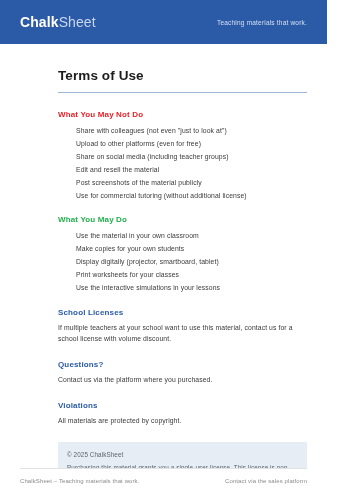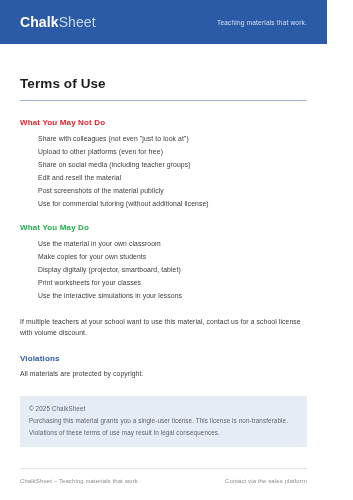--- a/index.html
+++ b/index.html
@@ -50,23 +50,24 @@
   .tagline {
     color: #d3e0f2;
     font-size: 6.5px;
     white-space: nowrap;
     letter-spacing: 0.2px;
   }
 
   
   .content {
     flex: 1 1 auto;
-    padding: 32px 20px 0 20px;
+    padding: 24px 20px 0 20px;
     box-sizing: border-box;
     overflow: hidden;
+    margin-left: 38px;
   }
   .doc-title {
     font-size: 13.5px;
     font-weight: bold;
     color: #1c1c1c;
     margin: 0 0 9px 0;
     letter-spacing: 0.1px;
   }
   .title-rule {
     border: 0;
@@ -175,23 +176,28 @@
       <ul class="item-list">
         <li>Use the material in your own classroom</li>
         <li>Make copies for your own students</li>
         <li>Display digitally (projector, smartboard, tablet)</li>
         <li>Print worksheets for your classes</li>
         <li>Use the interactive simulations in your lessons</li>
       </ul>
     </div>
 
     <div class="section tight">
+      <div class="sec-heading blue">School Licenses</div>
       <p class="para">If multiple teachers at your school want to use this material, contact us for a school license with volume discount.</p>
     </div>
 
+    <div class="section tight">
+      <div class="sec-heading blue">Questions?</div>
+      <p class="para">Contact us via the platform where you purchased.</p>
+    </div>
 
     <div class="section">
       <div class="sec-heading blue">Violations</div>
       <p class="para">All materials are protected by copyright.</p>
     </div>
 
     <div class="notice">
       <p>© 2025 ChalkSheet</p>
       <p>Purchasing this material grants you a single-user license. This license is non-transferable.</p>
       <p>Violations of these terms of use may result in legal consequences.</p>

